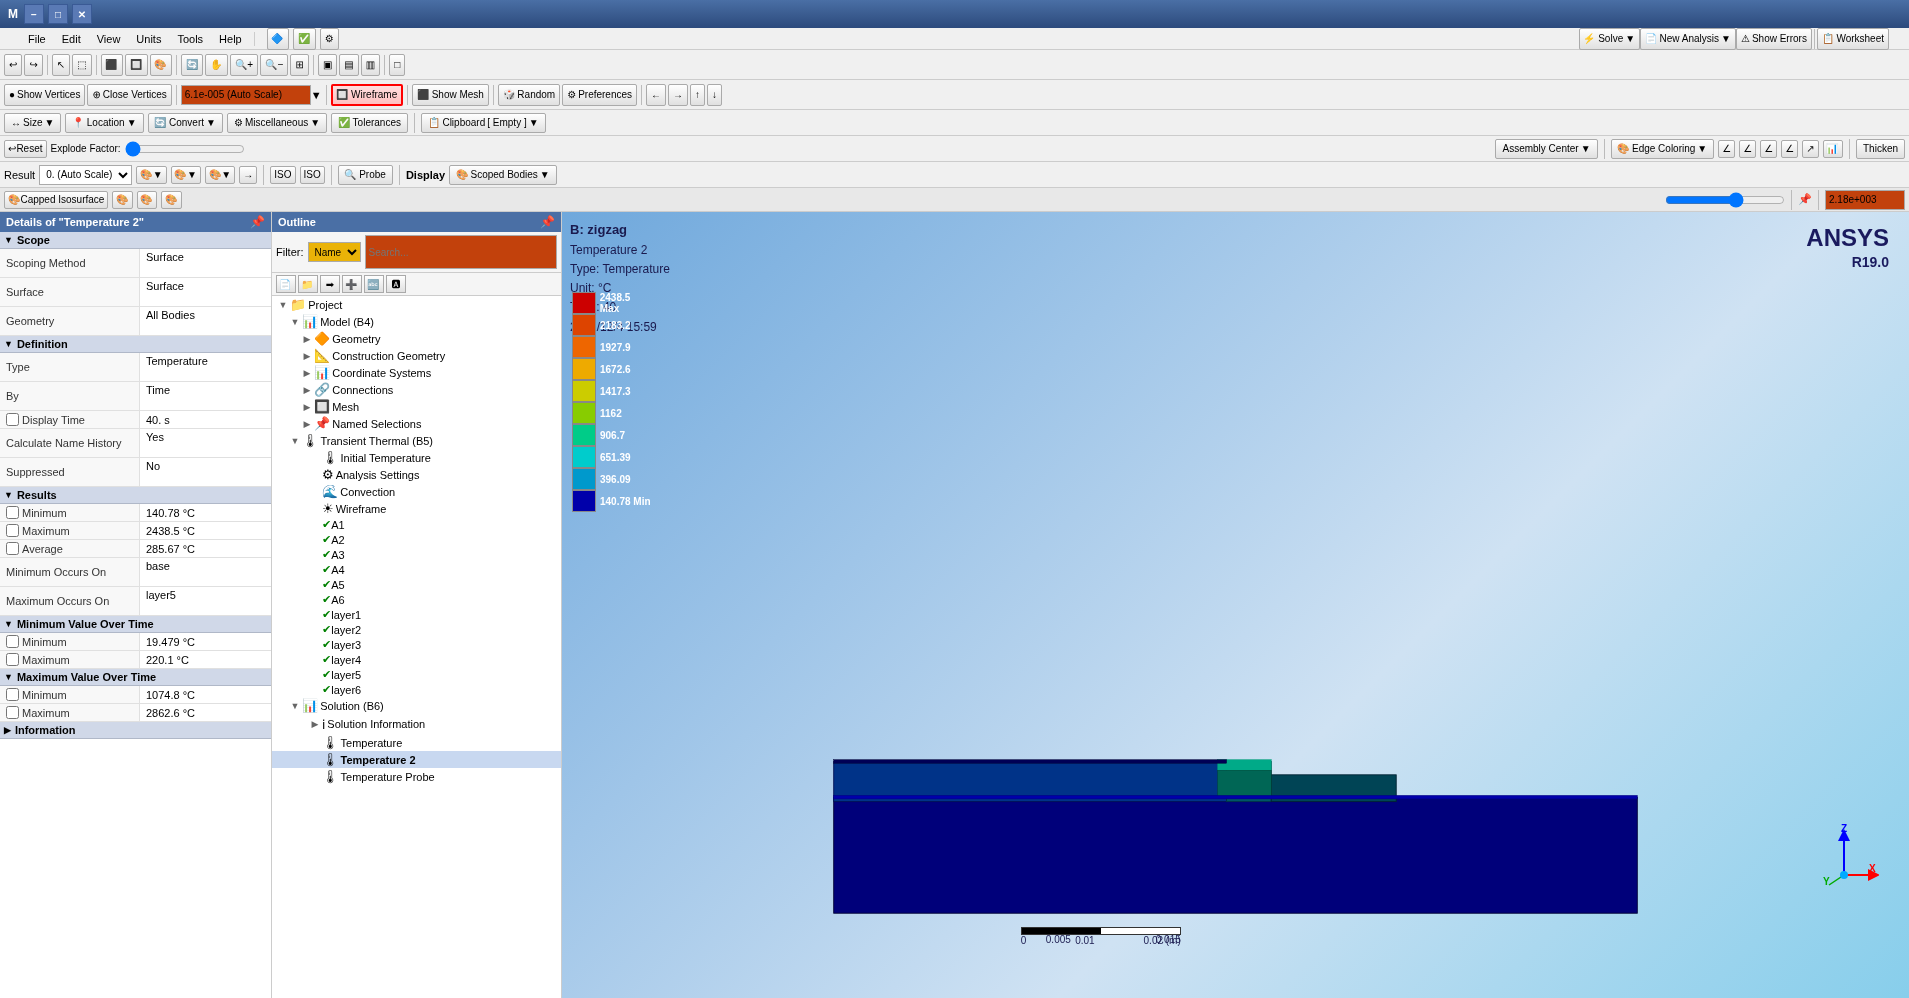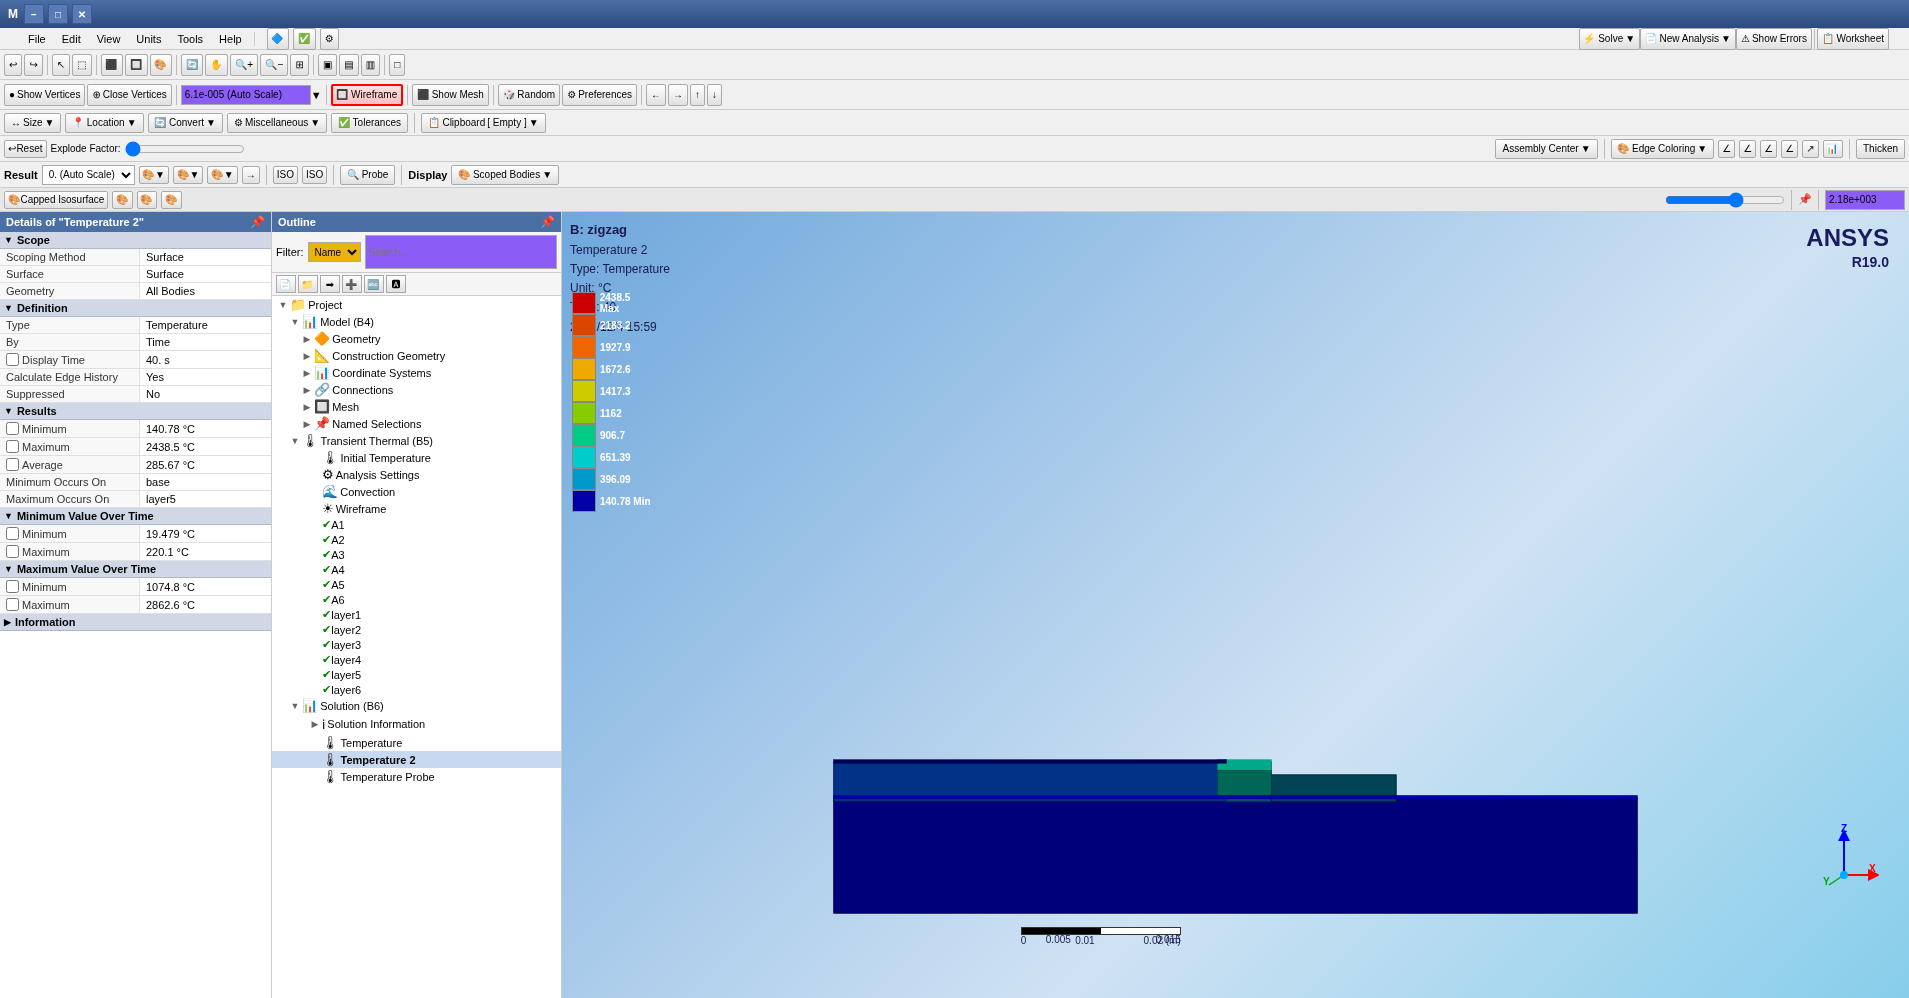--- a/index.html
+++ b/index.html
@@ -154,21 +154,21 @@
       align-items: center;
       gap: 4px;
     }
     .section-toggle { cursor: pointer; font-size: 9px; }
     .details-row {
       display: flex;
       border-bottom: 1px solid #e0e0e0;
     }
     .details-key {
       width: 140px;
-      padding: 2px 6px;
+      padding: 8px 6px;
       color: #333;
       border-right: 1px solid #e0e0e0;
       background: #f8f8f8;
     }
     .details-val {
       flex: 1;
       padding: 2px 6px;
       color: #000;
     }
     .checkbox-row {
@@ -338,21 +338,21 @@
       border: 1px solid #aaa;
       background: white;
       padding: 0 2px;
     }
 
     input[type="text"] {
       font-size: 10px;
       height: 20px;
       border: 1px solid #aaa;
       padding: 0 3px;
-      background: #8b5cf6;
+      background: #c2410c;
     }
 
     .pin-btn {
       cursor: pointer;
       font-size: 12px;
       color: #666;
     }
 
     
     #model-svg {
@@ -550,21 +550,21 @@
   <button class="small-tb-btn">∠</button>
   <button class="small-tb-btn">↗</button>
   <button class="small-tb-btn">📊</button>
   <div class="tb-sep"></div>
   <button class="ctx-btn">
     <span>Thicken</span>
   </button>
 </div>
 
 <div class="result-bar">
-  <span style="font-weight:bold;">Result</span>
+  <span style="font-weight:normal;">Result</span>
   <div class="tb-dropdown">
     <select>
       <option>0. (Auto Scale)</option>
     </select>
   </div>
   <button class="small-tb-btn">🎨▼</button>
   <button class="small-tb-btn">🎨▼</button>
   <button class="small-tb-btn">🎨▼</button>
   <button class="small-tb-btn">→</button>
   <div class="tb-sep"></div>
@@ -638,21 +638,21 @@
       <div class="details-val">Time</div>
     </div>
     <div class="checkbox-row">
       <div class="checkbox-key">
         <input type="checkbox" style="">
         Display Time
       </div>
       <div class="checkbox-val">40. s</div>
     </div>
     <div class="details-row">
-      <div class="details-key">Calculate Edge History</div>
+      <div class="details-key">Calculate Name History</div>
       <div class="details-val">Yes</div>
     </div>
     <div class="details-row">
       <div class="details-key">Suppressed</div>
       <div class="details-val">No</div>
     </div>
 
     <div class="details-section-header">
       <span class="section-toggle">▼</span>
       <span>Results</span>

